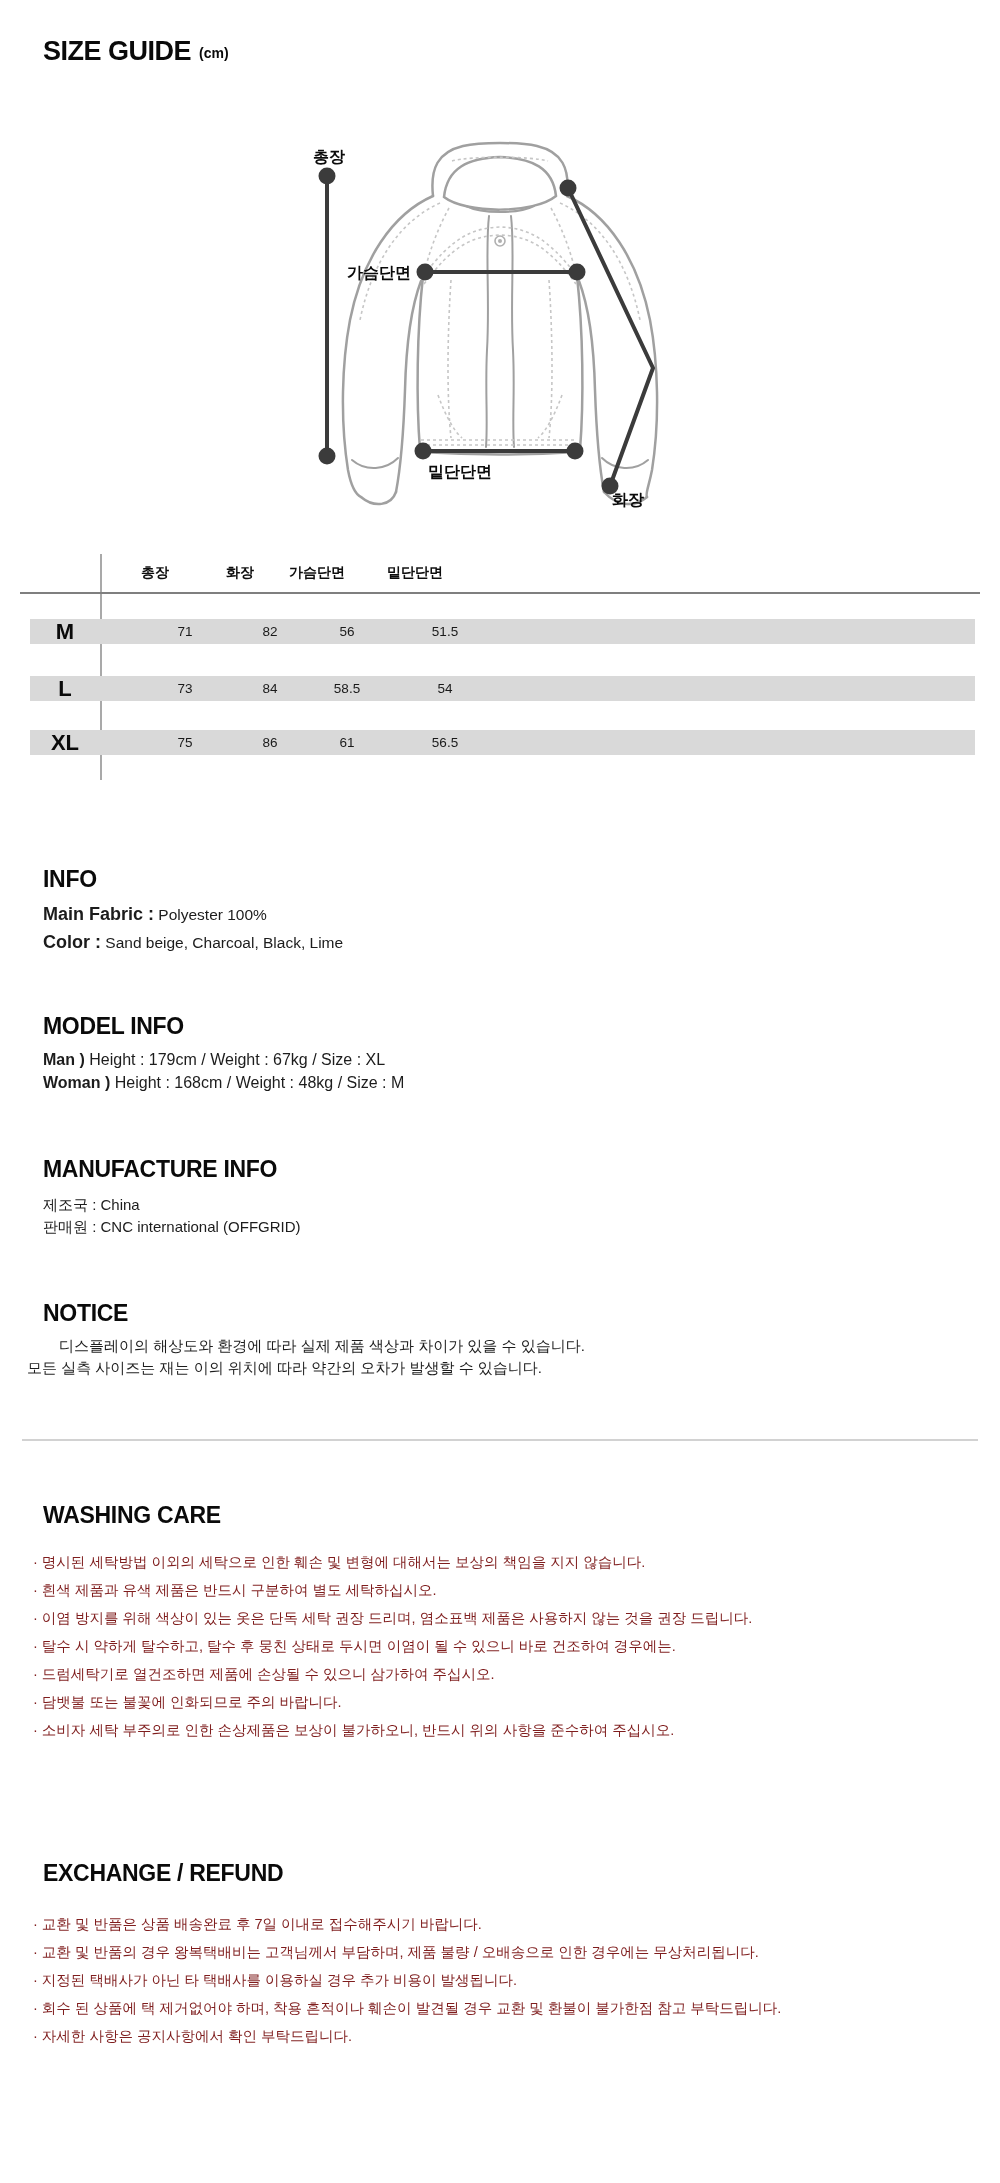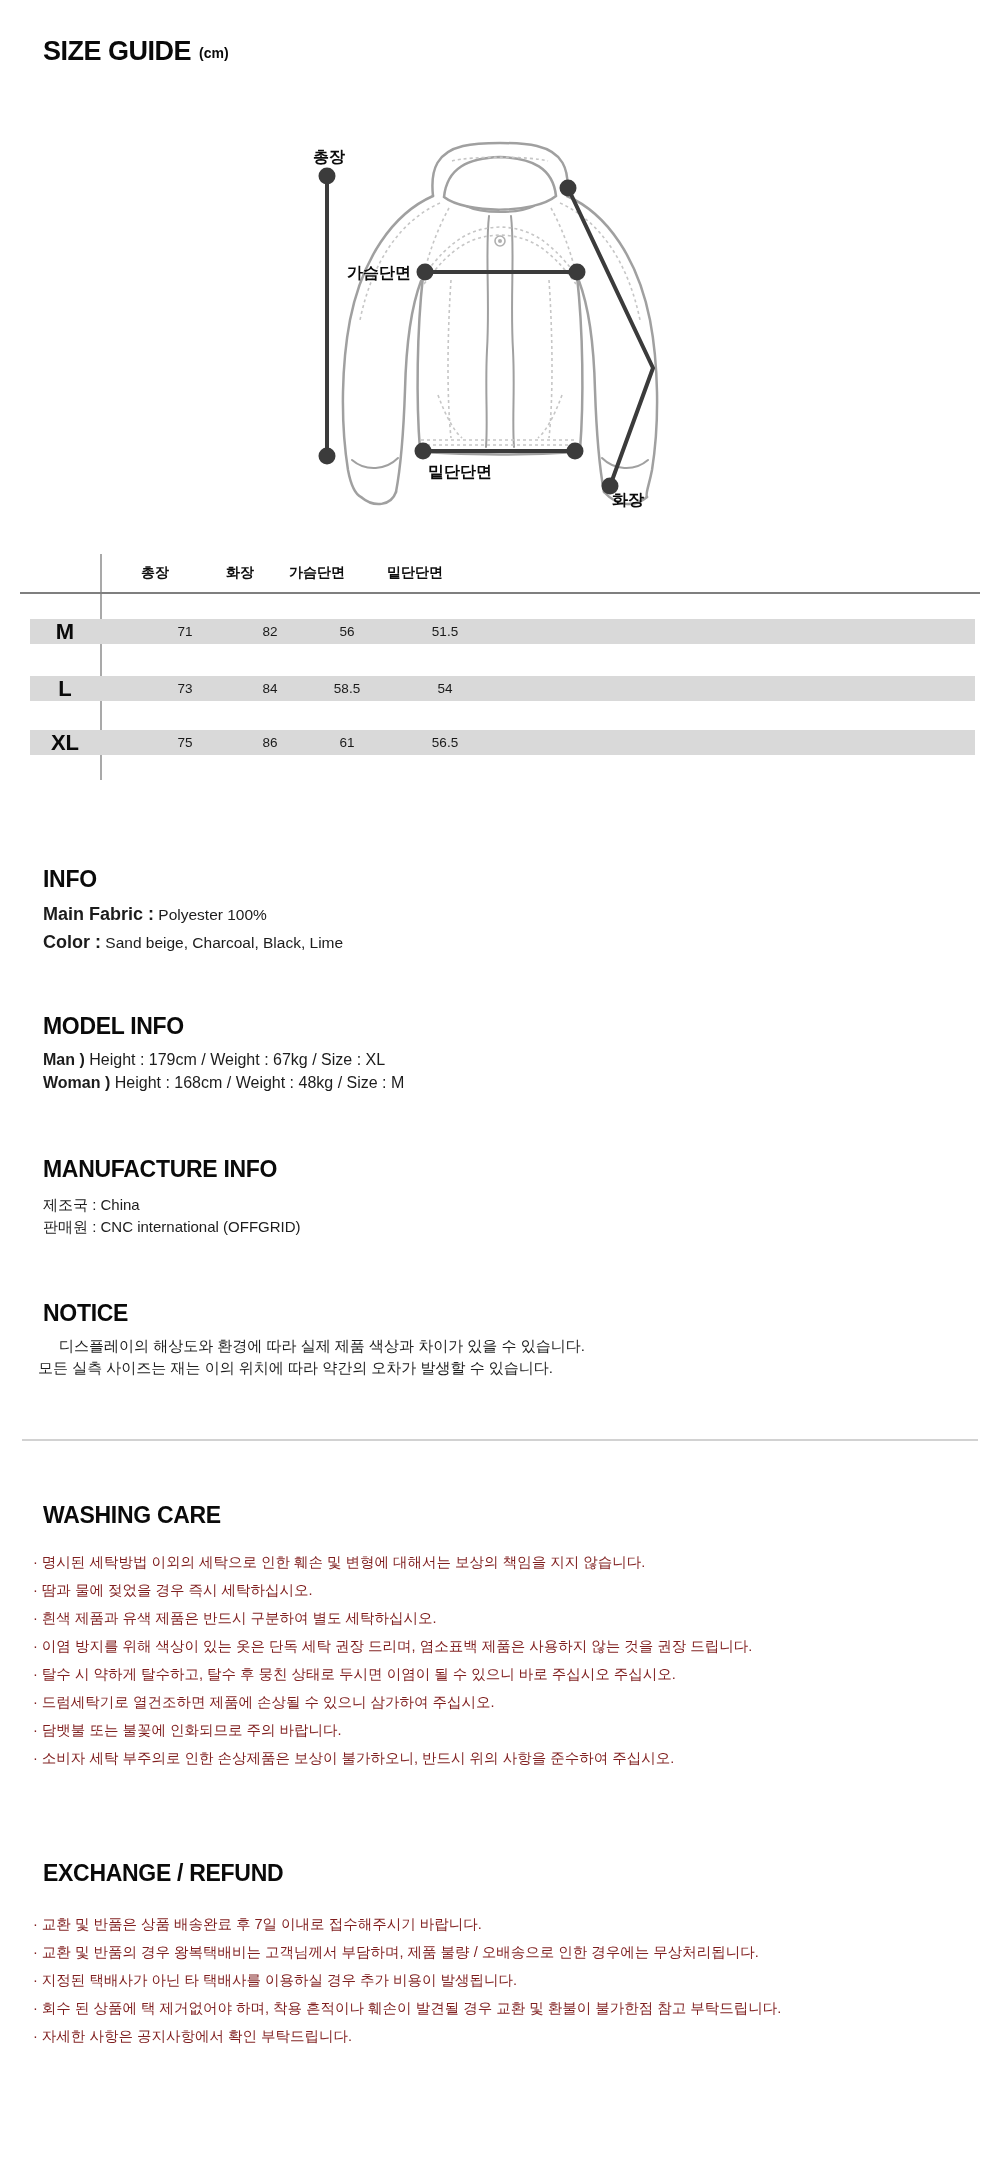--- a/index.html
+++ b/index.html
@@ -156,31 +156,30 @@
     <b>Woman )</b>
     <span>Height : 168cm / Weight : 48kg  / Size : M</span>
   </div>
 
   <div class="abs sec-head" style="left:43px;top:1156px">MANUFACTURE INFO</div>
   <div class="abs plain-line" style="left:43px;top:1196px">제조국 : China</div>
   <div class="abs plain-line" style="left:43px;top:1218px">판매원 : CNC international (OFFGRID)</div>
 
   <div class="abs sec-head" style="left:43px;top:1300px">NOTICE</div>
   <div class="abs plain-line" style="left:59px;top:1337px">디스플레이의 해상도와 환경에 따라 실제 제품 색상과 차이가 있을 수 있습니다.</div>
-  <div class="abs plain-line" style="left:38px;top:1359px">모든 실측 사이즈는 재는 이의 위치에 따라 약간의 오차가 발생할 수 있습니다.</div>
+  <div class="abs plain-line" style="left:27px;top:1359px">모든 실측 사이즈는 재는 이의 위치에 따라 약간의 오차가 발생할 수 있습니다.</div>
 
   <div class="abs divider"></div>
 
   <div class="abs sec-head" style="left:43px;top:1502px">WASHING CARE</div>
   <ul class="abs bullets" style="left:33px;top:1548px">
     <li>· 명시된 세탁방법 이외의 세탁으로 인한 훼손 및 변형에 대해서는 보상의 책임을 지지 않습니다.</li>
-    <li>· 땀과 물에 젖었을 경우 즉시 세탁하십시오.</li>
     <li>· 흰색 제품과 유색 제품은 반드시 구분하여 별도 세탁하십시오.</li>
     <li>· 이염 방지를 위해 색상이 있는 옷은 단독 세탁 권장 드리며, 염소표백 제품은 사용하지 않는 것을 권장 드립니다.</li>
-    <li>· 탈수 시 약하게 탈수하고, 탈수 후 뭉친 상태로 두시면 이염이 될 수 있으니 바로 주십시오 주십시오.</li>
+    <li>· 탈수 시 약하게 탈수하고, 탈수 후 뭉친 상태로 두시면 이염이 될 수 있으니 바로 건조하여 경우에는.</li>
     <li>· 드럼세탁기로 열건조하면 제품에 손상될 수 있으니 삼가하여 주십시오.</li>
     <li>· 담뱃불 또는 불꽃에 인화되므로 주의 바랍니다.</li>
     <li>· 소비자 세탁 부주의로 인한 손상제품은 보상이 불가하오니, 반드시 위의 사항을 준수하여 주십시오.</li>
   </ul>
 
   <div class="abs sec-head" style="left:43px;top:1860px">EXCHANGE / REFUND</div>
   <ul class="abs bullets" style="left:33px;top:1910px">
     <li>· 교환 및 반품은 상품 배송완료 후 7일 이내로 접수해주시기 바랍니다.</li>
     <li>· 교환 및 반품의 경우 왕복택배비는 고객님께서 부담하며, 제품 불량 / 오배송으로 인한 경우에는 무상처리됩니다.</li>
     <li>· 지정된 택배사가 아닌 타 택배사를 이용하실 경우 추가 비용이 발생됩니다.</li>

